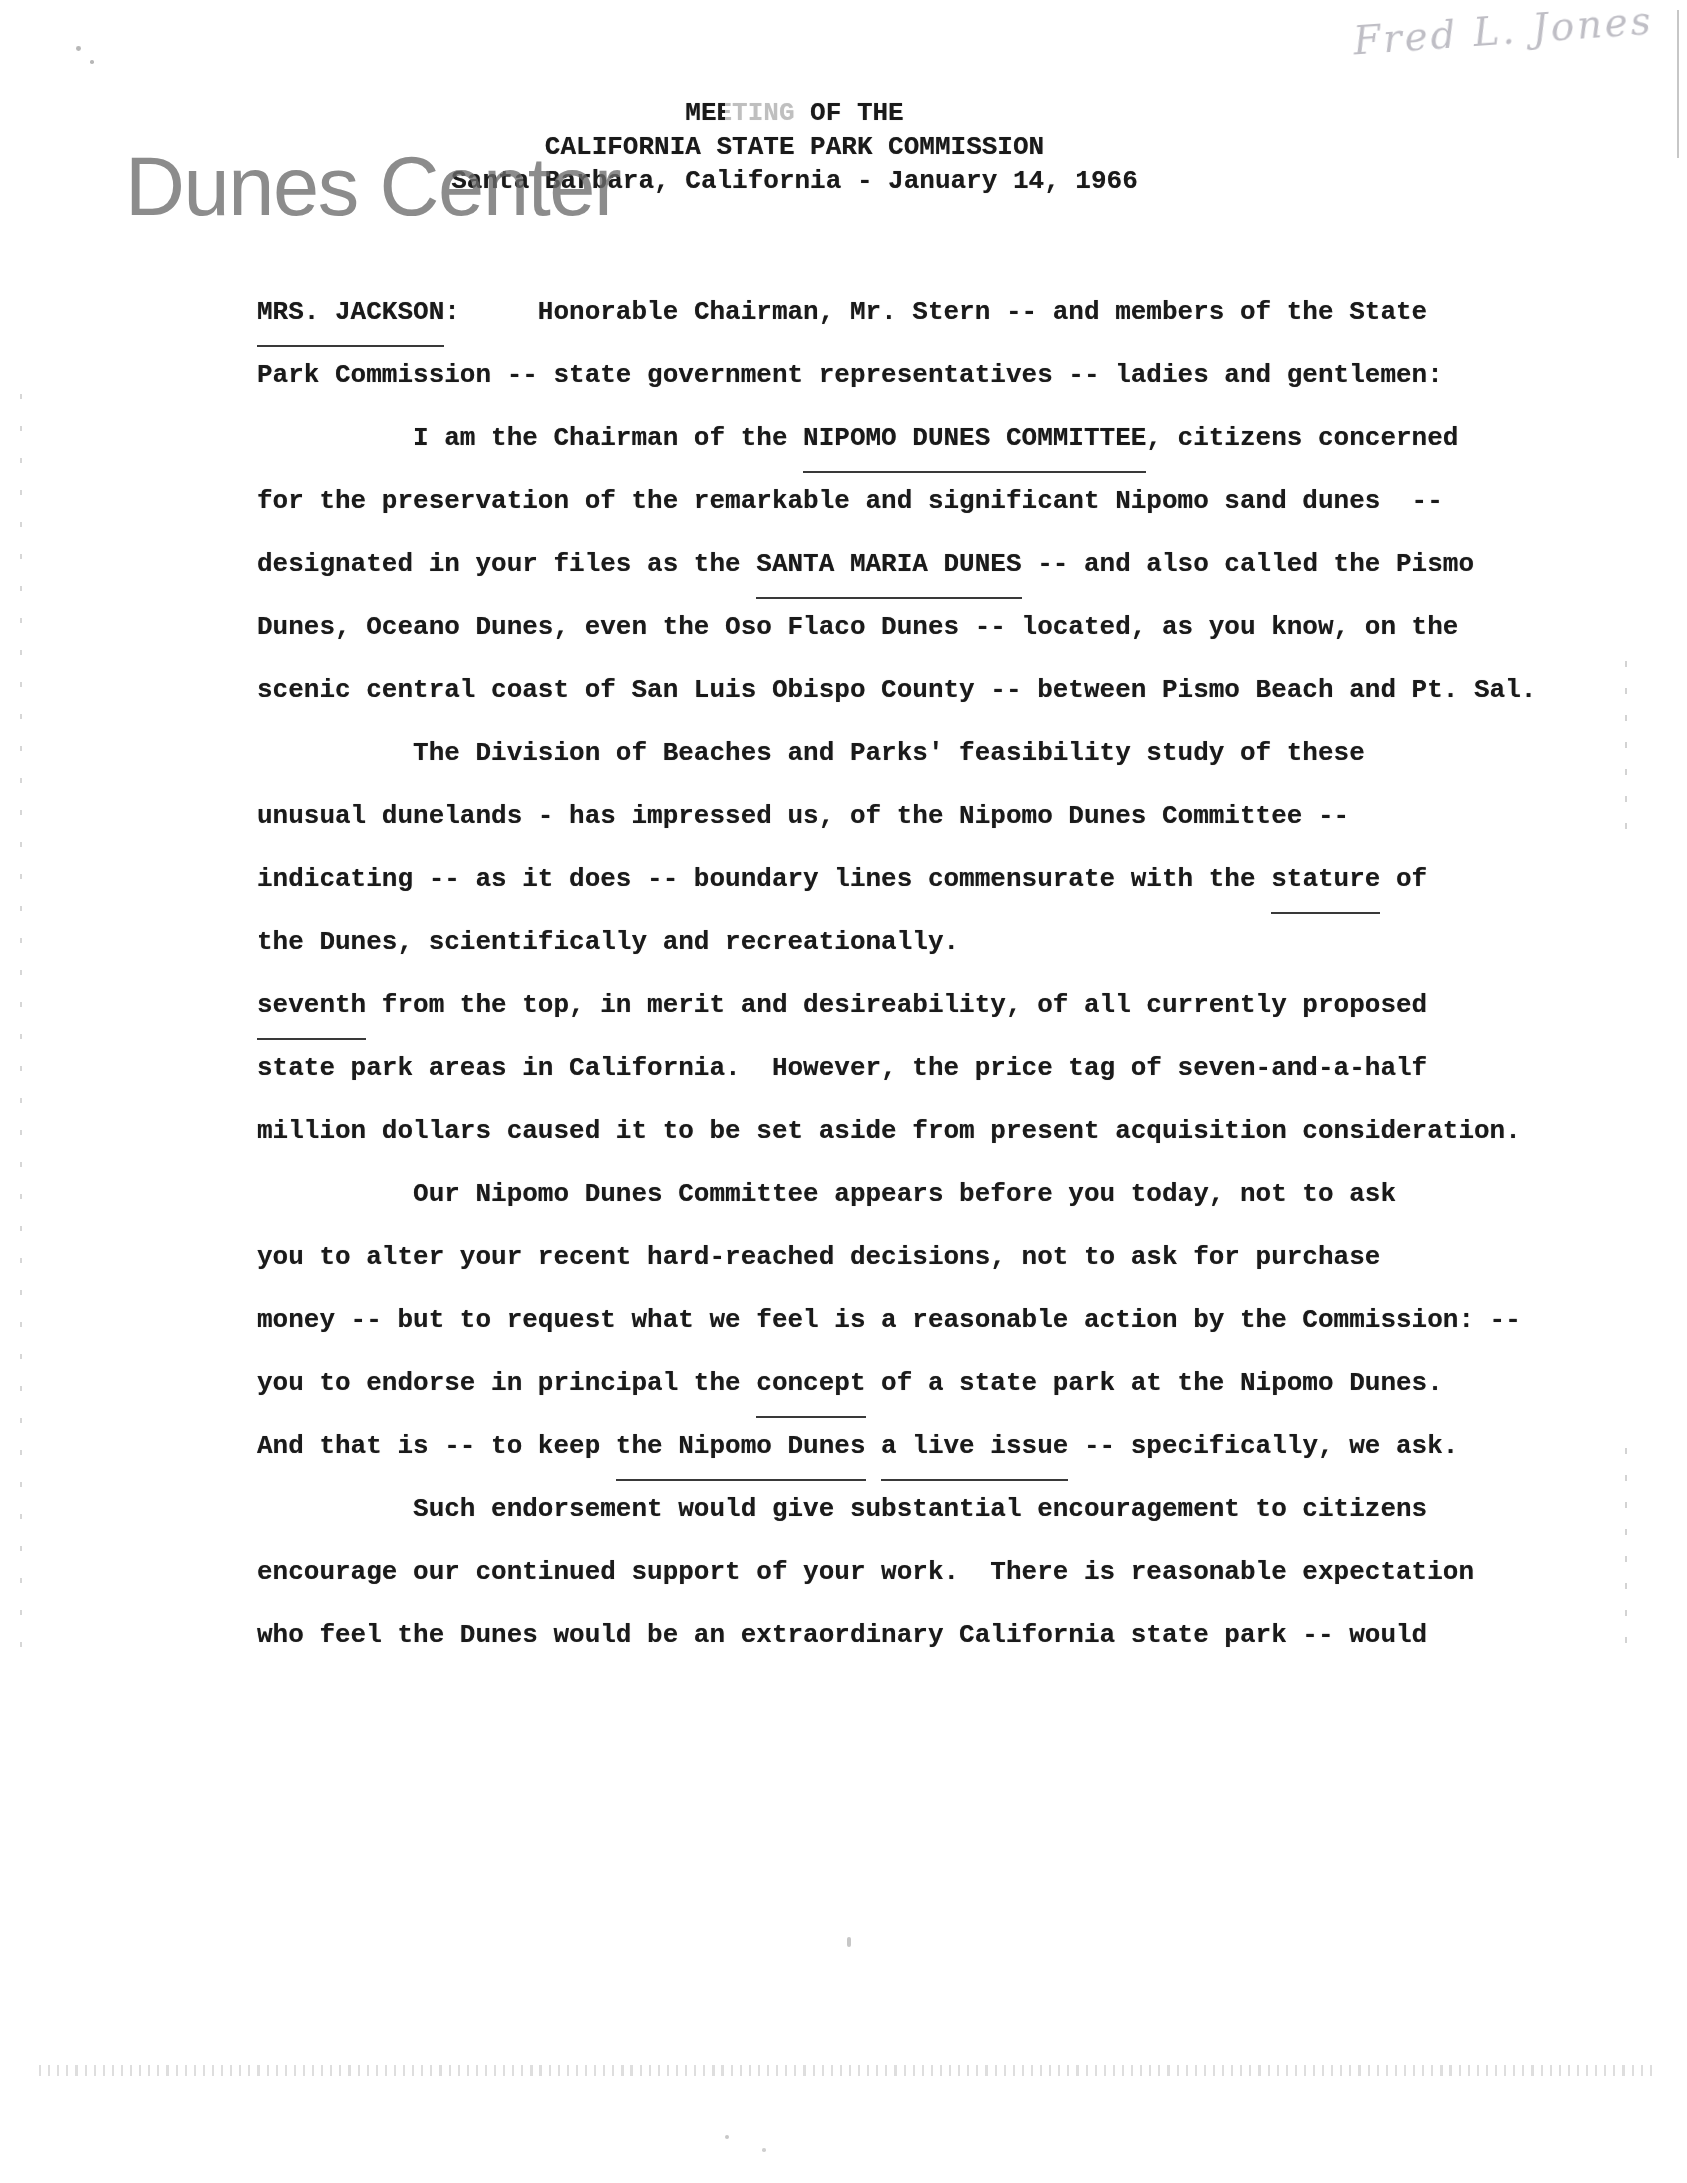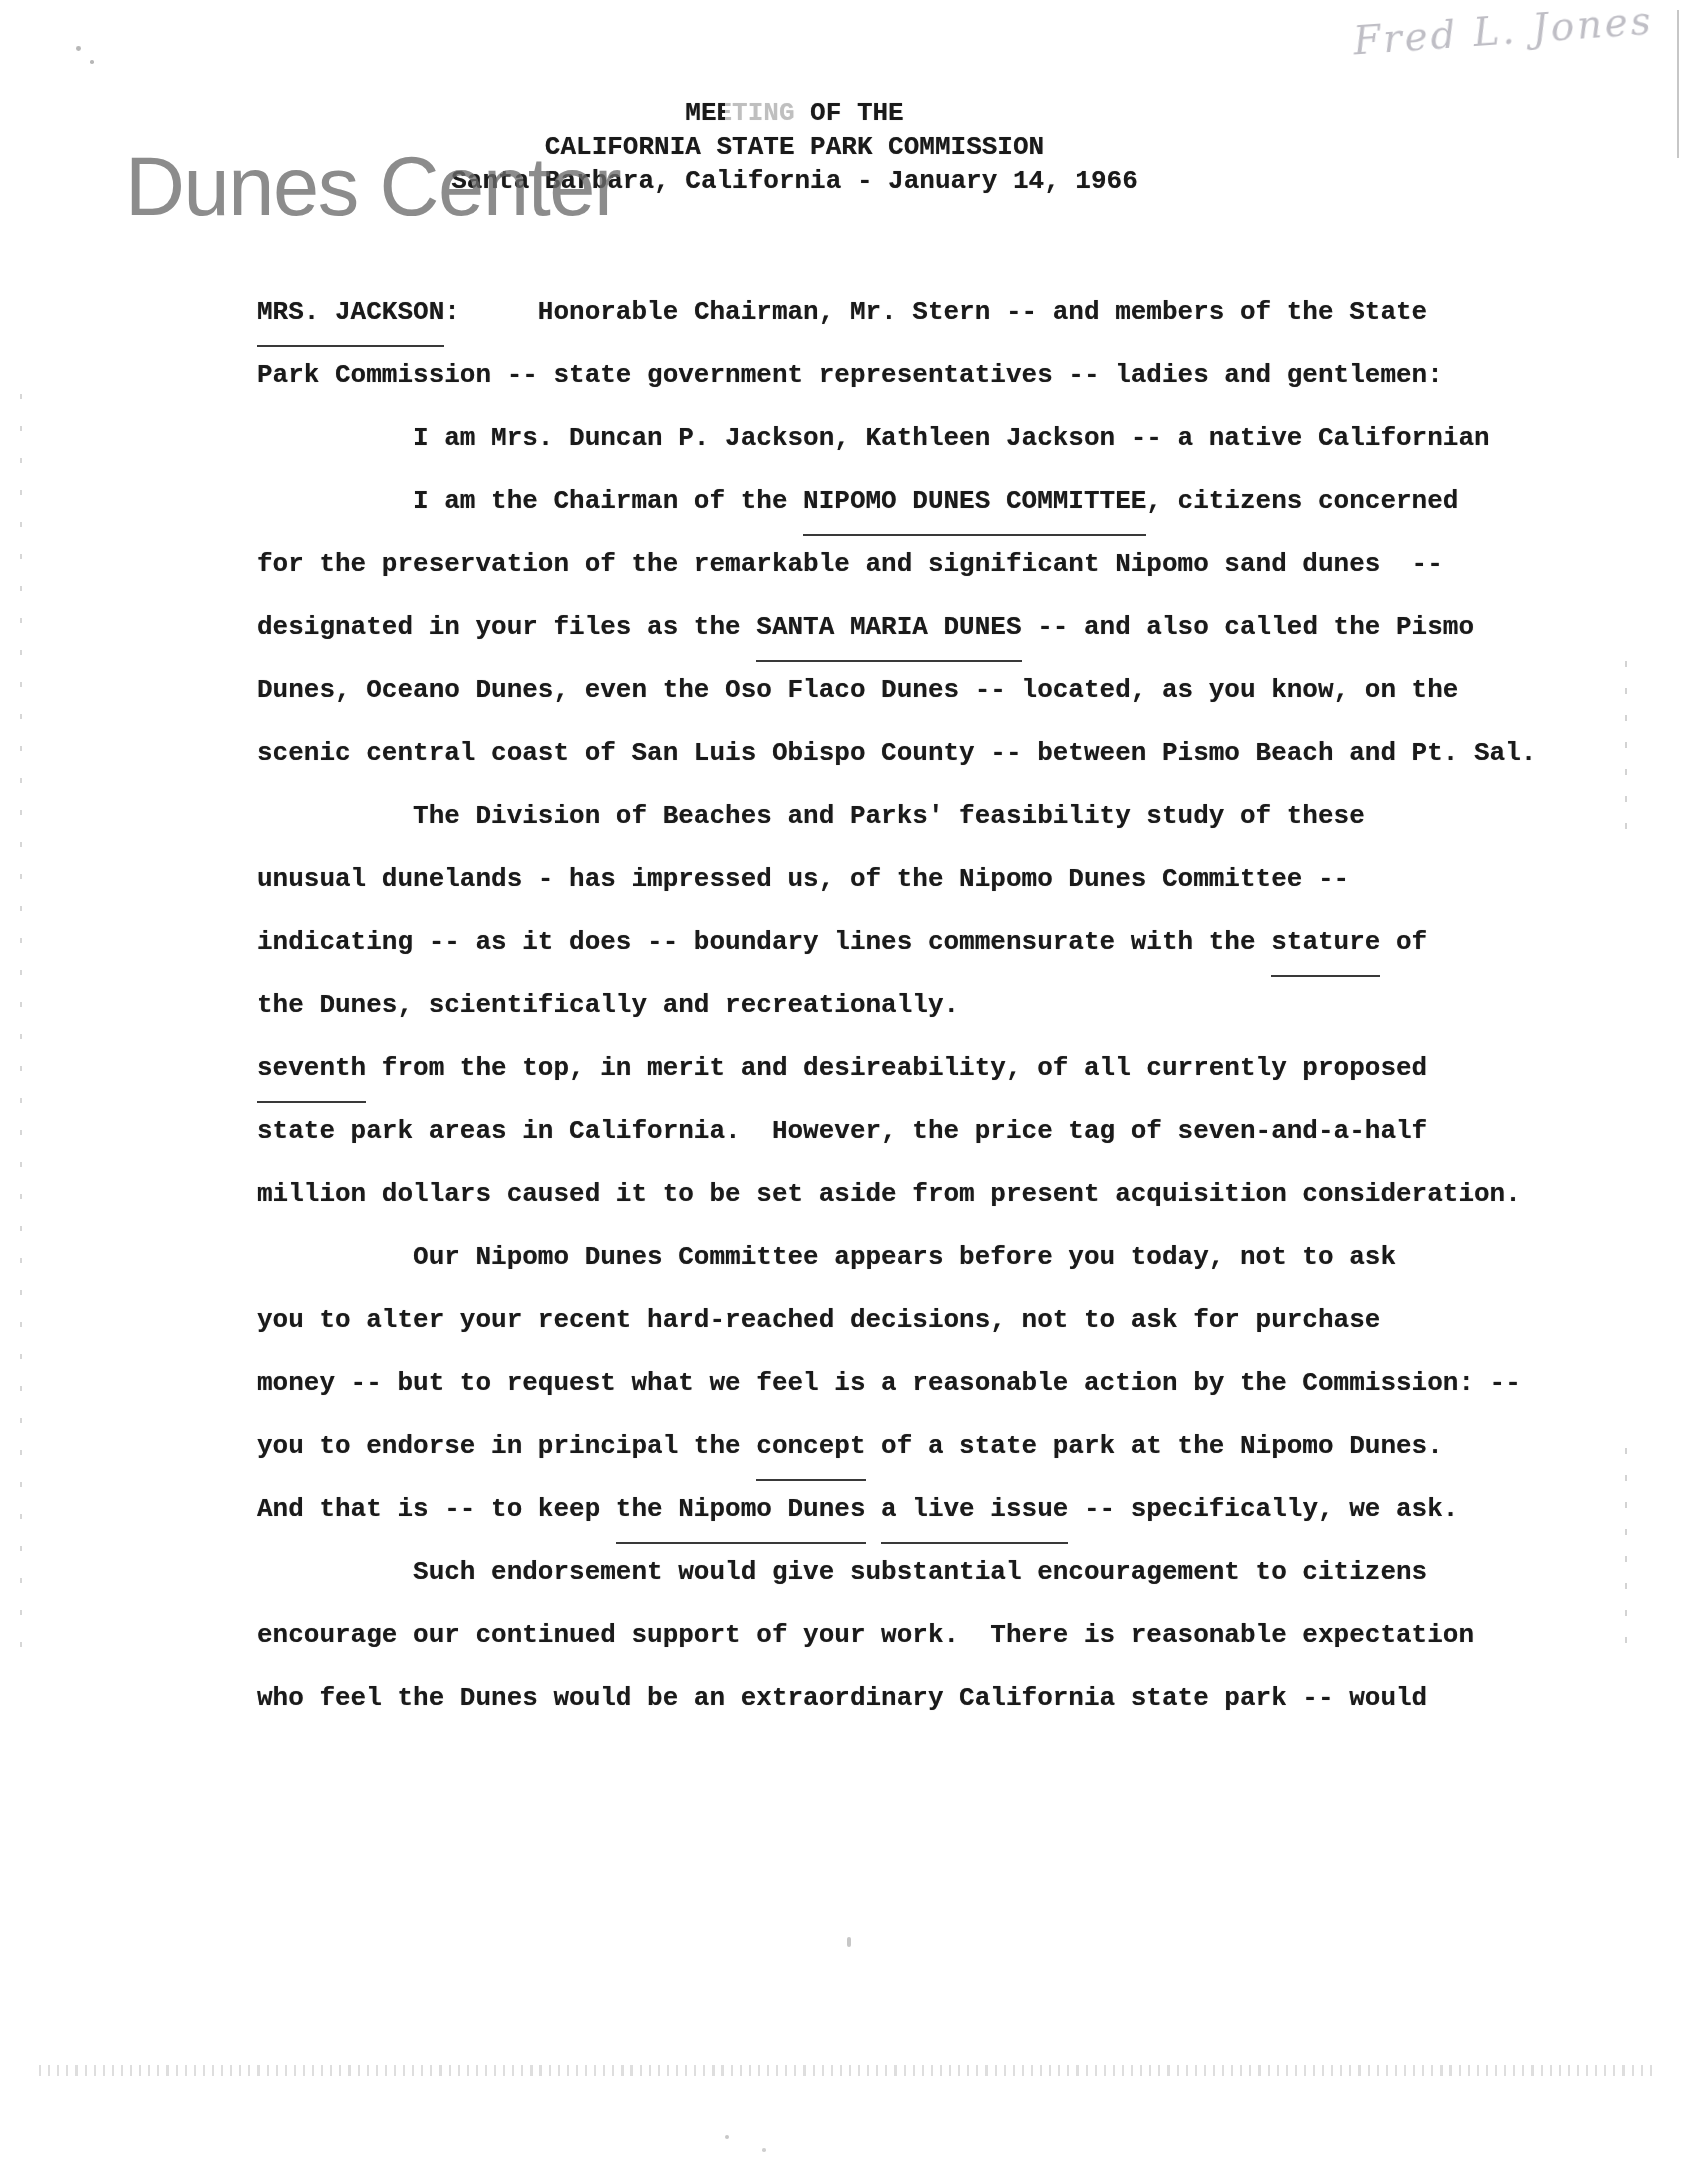--- a/index.html
+++ b/index.html
@@ -93,21 +93,20 @@
     <div>MEETING OF THE</div>
     <div>CALIFORNIA STATE PARK COMMISSION</div>
     <div>Santa Barbara, California - January 14, 1966</div>
   </div>
 
   <div class="fade-patch"></div>
 
   <div class="doc-body typed">
       <div class="line"><span class="u">MRS. JACKSON</span><span>:     Honorable Chairman, Mr. Stern -- and members of the State</span></div>
       <div class="line"><span>Park Commission -- state government representatives -- ladies and gentlemen:</span></div>
-      <div class="line"><span>          I am Mrs. Duncan P. Jackson, Kathleen Jackson -- a native Californian</span></div>
       <div class="line"><span>          I am the Chairman of the </span><span class="u">NIPOMO DUNES COMMITTEE</span><span>, citizens concerned</span></div>
       <div class="line"><span>for the preservation of the remarkable and significant Nipomo sand dunes  --</span></div>
       <div class="line"><span>designated in your files as the </span><span class="u">SANTA MARIA DUNES</span><span> -- and also called the Pismo</span></div>
       <div class="line"><span>Dunes, Oceano Dunes, even the Oso Flaco Dunes -- located, as you know, on the</span></div>
       <div class="line"><span>scenic central coast of San Luis Obispo County -- between Pismo Beach and Pt. Sal.</span></div>
       <div class="line"><span>          The Division of Beaches and Parks' feasibility study of these</span></div>
       <div class="line"><span>unusual dunelands - has impressed us, of the Nipomo Dunes Committee --</span></div>
       <div class="line"><span>indicating -- as it does -- boundary lines commensurate with the </span><span class="u">stature</span><span> of</span></div>
       <div class="line"><span>the Dunes, scientifically and recreationally.</span></div>
       <div class="line"><span class="u">seventh</span><span> from the top, in merit and desireability, of all currently proposed</span></div>

